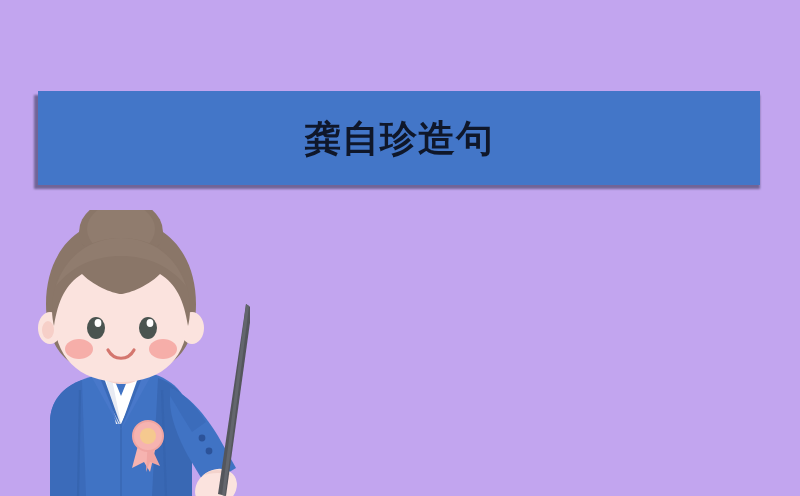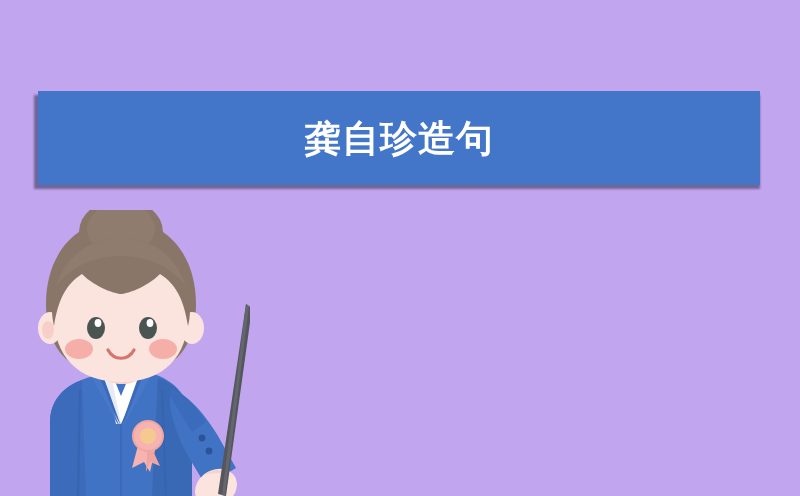--- a/index.html
+++ b/index.html
@@ -38,21 +38,21 @@
     left: 38px;
     top: 91px;
     width: 722px;
     height: 94px;
     background: #4376c8;
     display: flex;
     align-items: center;
     justify-content: center;
   }
   #banner-title {
-    color: #ffffff;
+    color: #0f172a;
     font-size: 37px;
     font-weight: bold;
     letter-spacing: 1px;
     line-height: 1;
     white-space: nowrap;
     font-family: "DejaVu Sans", "Liberation Sans", sans-serif;
   }
 
   
   #illustration {

